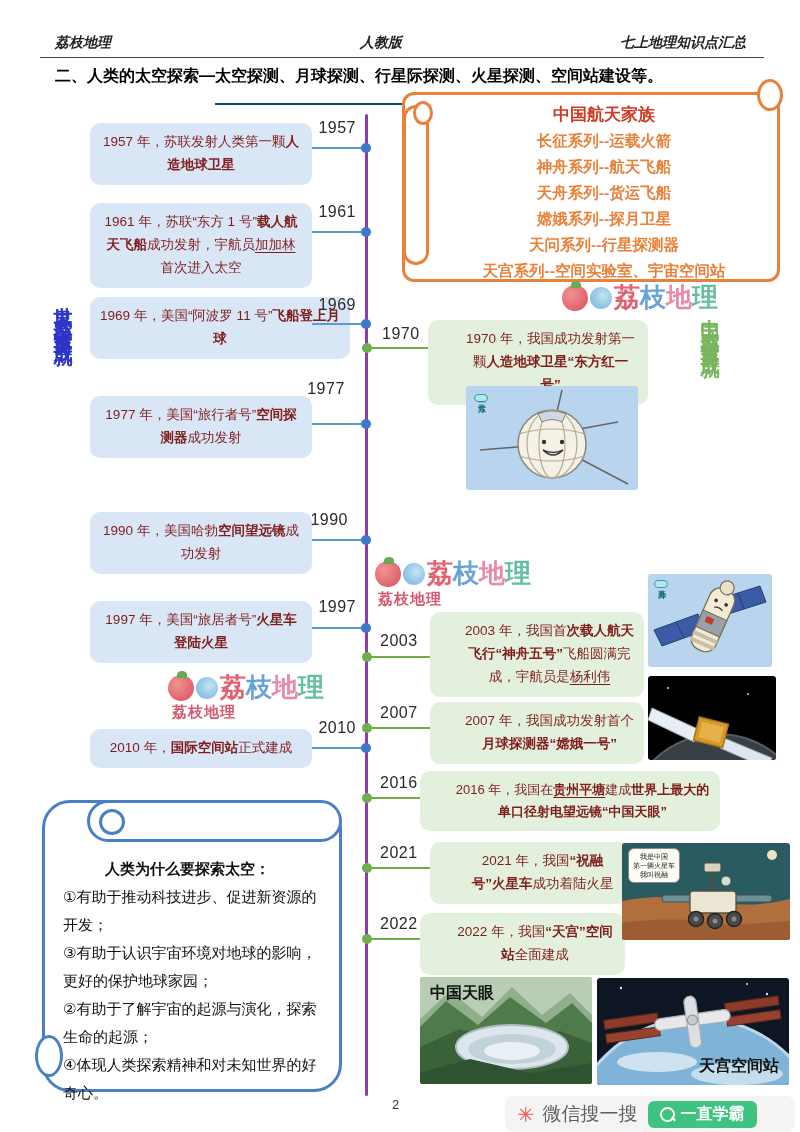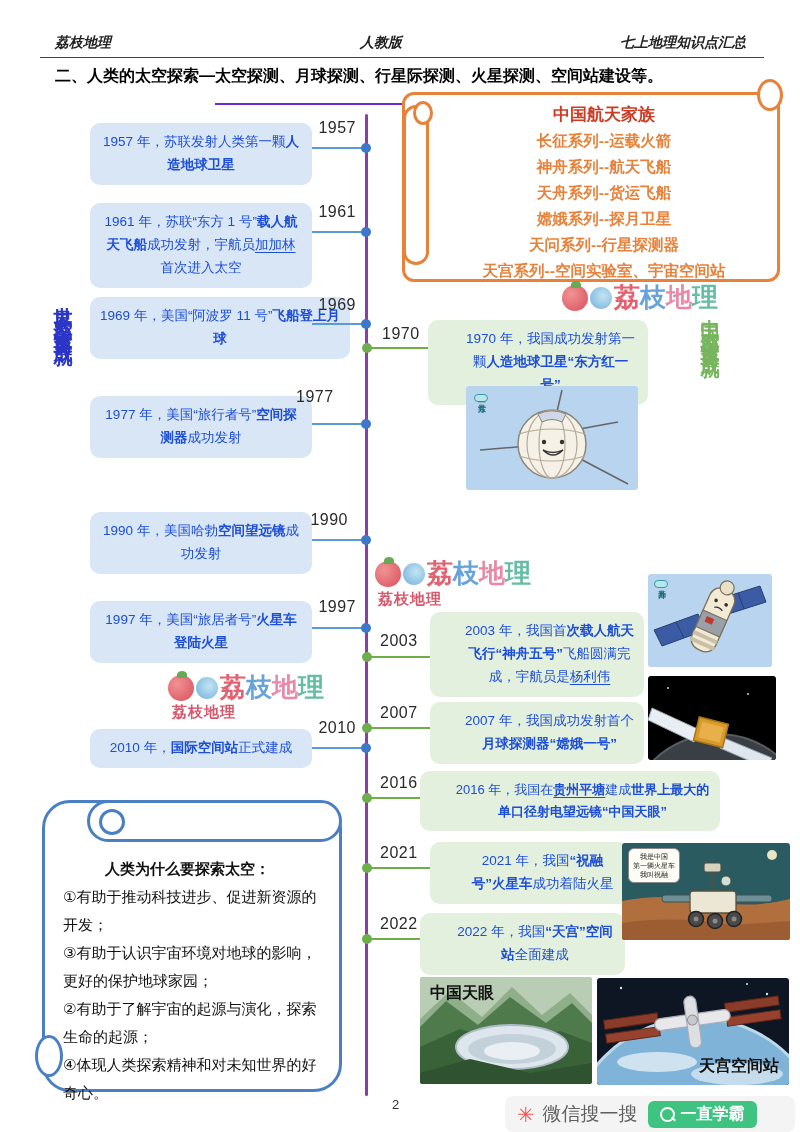--- a/index.html
+++ b/index.html
@@ -3,32 +3,32 @@
 <meta charset="utf-8">
 <style>
   html,body{margin:0;padding:0;background:#e9e9e9;}
   .page{position:relative;width:800px;height:1132px;background:#ffffff;overflow:hidden;
         font-family:"Liberation Sans","DejaVu Sans",sans-serif;color:#1a1a1a;}
   .abs{position:absolute;}
   
   .hdr{font-family:"Liberation Serif","DejaVu Serif",serif;font-style:italic;font-weight:bold;font-size:14px;color:#222;}
   .hdr-rule{left:40px;top:57px;width:724px;height:0;border-top:1.5px solid #444;}
   .doc-title{left:55px;top:66px;font-size:16px;font-weight:bold;color:#000;}
-  .doc-title .tu{border-bottom:2px solid #6d28d9;padding-bottom:19px;}
+  .doc-title .tu{border-bottom:2px solid #0c4a6e;padding-bottom:19px;}
   
   .tline{left:365px;top:114px;width:3px;height:982px;background:#8e3bab;border-radius:2px;}
   .wdot,.gdot{width:10px;height:10px;border-radius:50%;}
   .wdot{background:#3d78c9;}
   .gdot{background:#6fae4e;}
   .conn{height:2px;}
   .wconn{background:#5b9bd5;}
   .gconn{background:#70ad47;}
   .year{font-size:16px;color:#2a2a2a;letter-spacing:.5px;}
   
-  .ev{border-radius:10px;padding:8px 10px;font-size:13.5px;line-height:1.7;text-align:center;box-sizing:border-box;color:#1d4ed8;}
+  .ev{border-radius:10px;padding:8px 10px;font-size:13.5px;line-height:1.7;text-align:center;box-sizing:border-box;color:#7f1d1d;}
   .wcard{background:#d9e6f5;}
   .gcard{background:#e3f0dd;padding-left:35px;}
   .ev .b{font-weight:bold;}
   .ev .u{text-decoration:underline;text-underline-offset:3px;}
   
   .vlabel{writing-mode:vertical-rl;text-orientation:upright;font-weight:bold;font-size:19px;letter-spacing:4.5px;}
   .vblue{color:#2b35c7;}
   .vgreen{color:#77b55e;}
   
   .oscroll{left:402px;top:92px;width:378px;height:190px;border:3px solid #e8823b;border-radius:12px;background:#fff;box-sizing:border-box;}
@@ -104,21 +104,21 @@
   <div class="abs year" style="left:296px;top:203px;width:60px;text-align:right">1961</div>
   <div class="abs conn wconn" style="left:312px;top:231px;width:54px"></div>
   <div class="abs wdot" style="left:361px;top:227px"></div>
 
   <div class="abs ev wcard" style="left:90px;top:297px;width:260px"><span>1969 年，美国“阿波罗 11 号”</span><span class="b">飞船登上月球</span></div>
   <div class="abs year" style="left:296px;top:296px;width:60px;text-align:right">1969</div>
   <div class="abs conn wconn" style="left:312px;top:323px;width:54px"></div>
   <div class="abs wdot" style="left:361px;top:319px"></div>
 
   <div class="abs ev wcard" style="left:90px;top:396px;width:222px"><span>1977 年，美国“旅行者号”</span><span class="b">空间探测器</span><span>成功发射</span></div>
-  <div class="abs year" style="left:296px;top:388px;width:60px;text-align:left">1977</div>
+  <div class="abs year" style="left:296px;top:380px;width:60px;text-align:center">1977</div>
   <div class="abs conn wconn" style="left:312px;top:423px;width:54px"></div>
   <div class="abs wdot" style="left:361px;top:419px"></div>
 
   <div class="abs ev wcard" style="left:90px;top:512px;width:222px"><span>1990 年，美国哈勃</span><span class="b">空间望远镜</span><span>成功发射</span></div>
   <div class="abs year" style="left:288px;top:511px;width:60px;text-align:right">1990</div>
   <div class="abs conn wconn" style="left:312px;top:539px;width:54px"></div>
   <div class="abs wdot" style="left:361px;top:535px"></div>
 
   <div class="abs ev wcard" style="left:90px;top:601px;width:222px"><span>1997 年，美国“旅居者号”</span><span class="b">火星车登陆火星</span></div>
   <div class="abs year" style="left:296px;top:598px;width:60px;text-align:right">1997</div>

